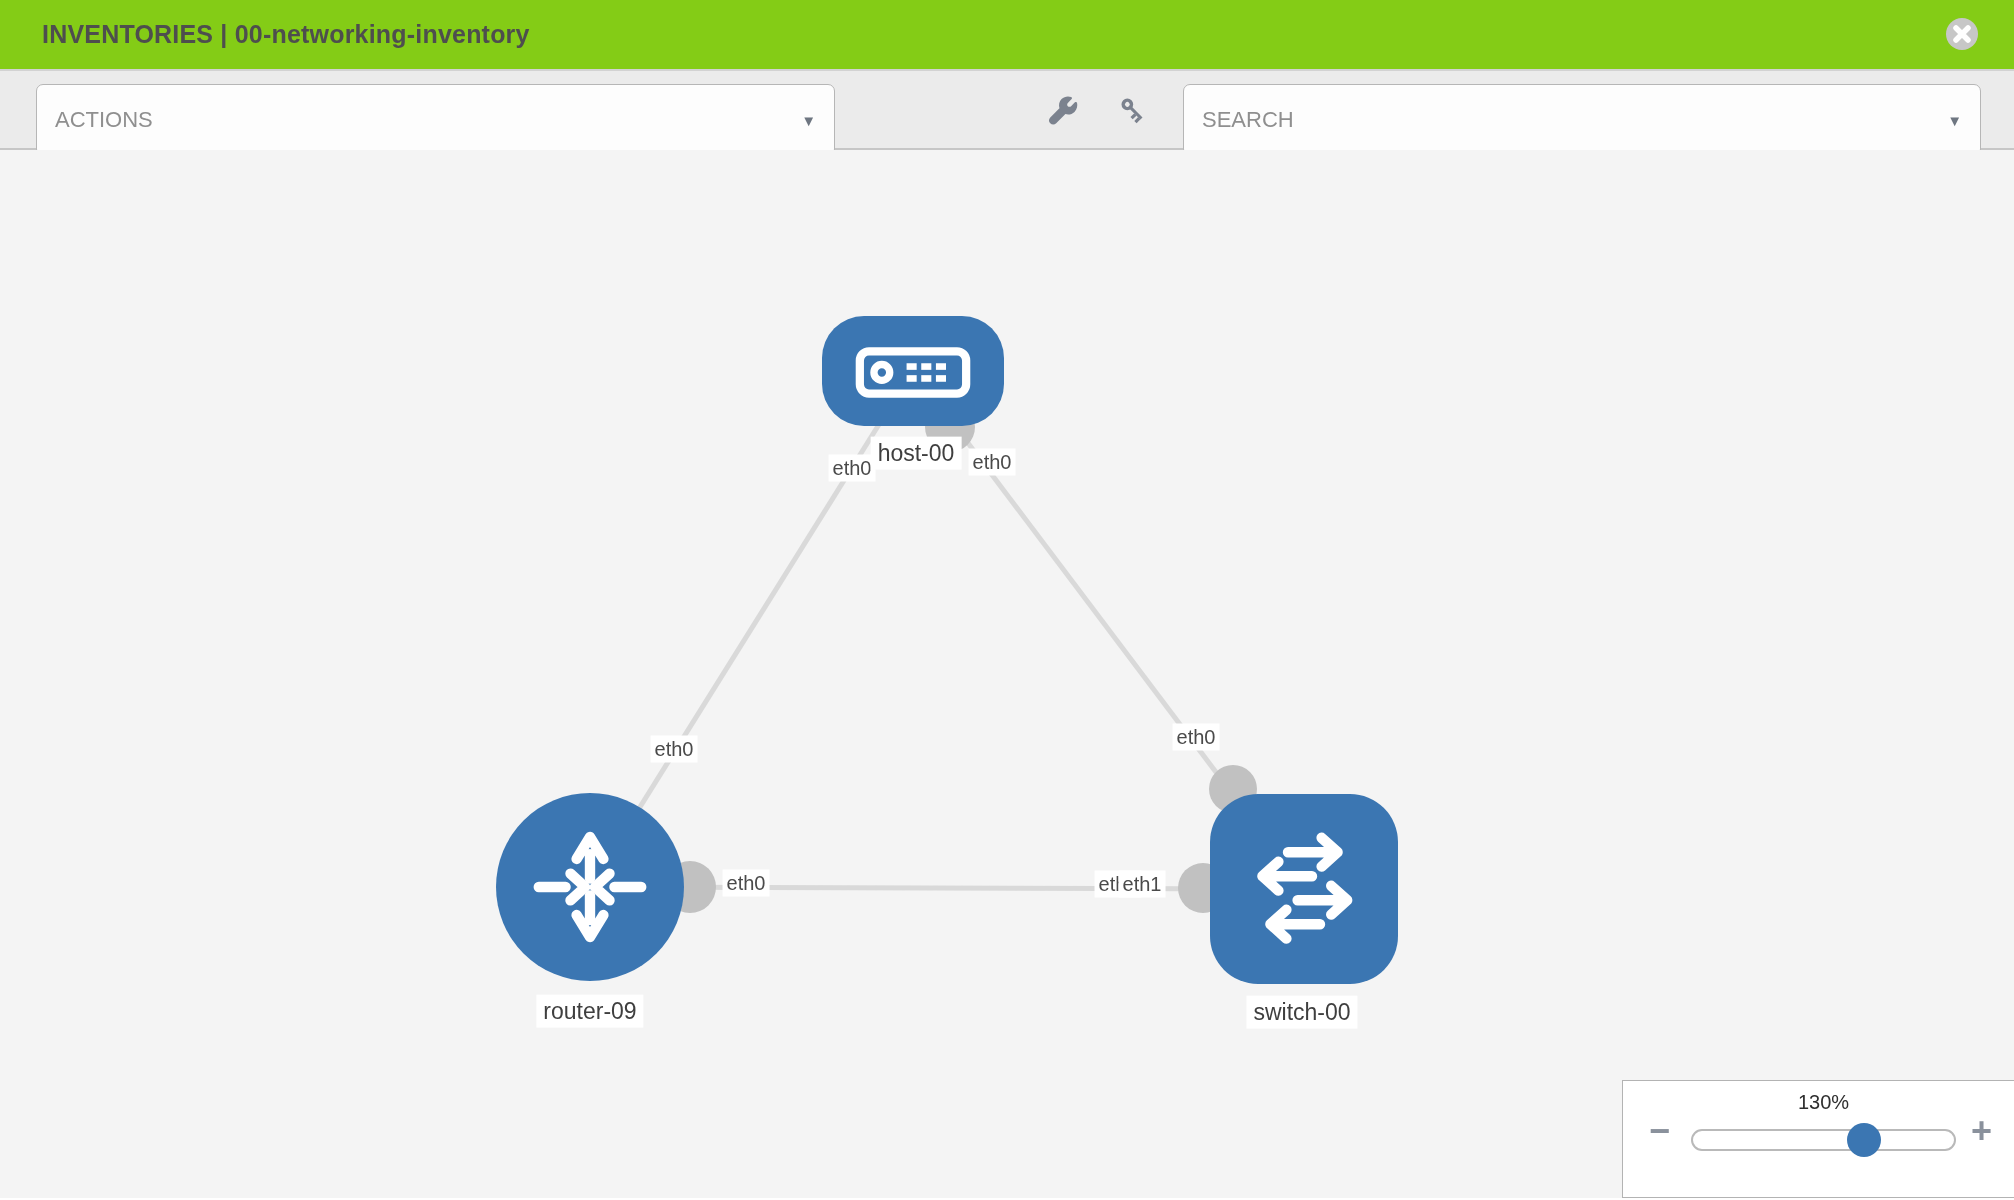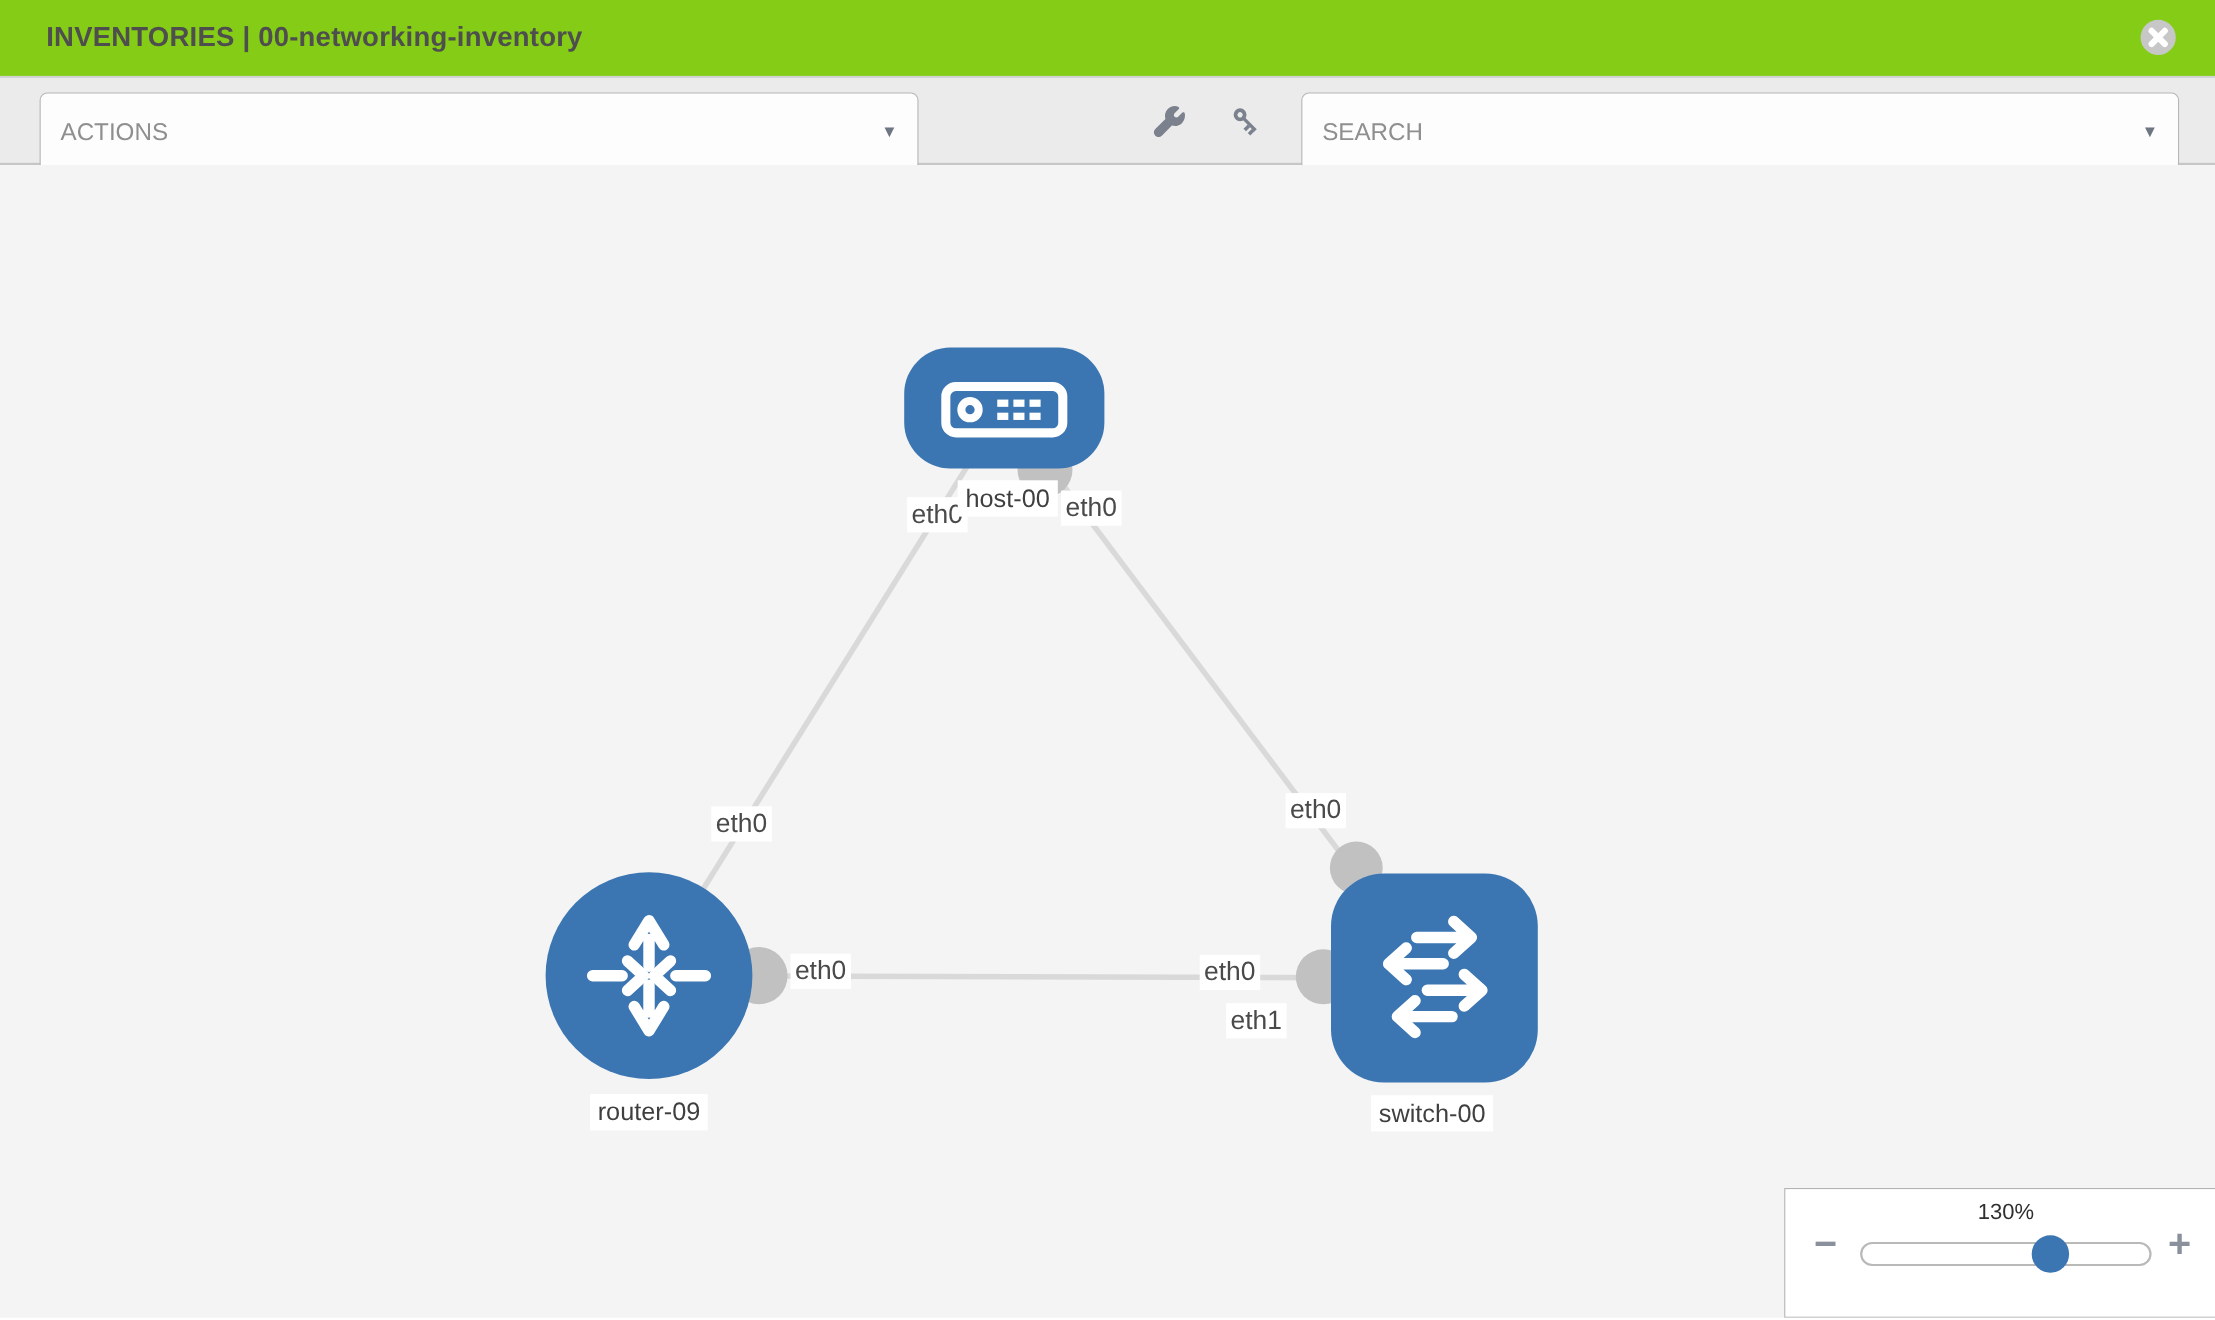--- a/index.html
+++ b/index.html
@@ -59,21 +59,21 @@
     position:absolute; background:#3b76b2;
     display:flex; align-items:center; justify-content:center;
     cursor:pointer;
   }
   .node-host   { left:822px;  top:166px; width:182px; height:110px; border-radius:42px; }
   .node-router { left:496px;  top:643px; width:188px; height:188px; border-radius:50%; }
   .node-switch { left:1210px; top:644px; width:188px; height:190px; border-radius:48px; }
 
   .chip {
     position:absolute; transform:translate(-50%,-50%);
-    background:#ffffff; color:#4a4a4a; font-size:24px;
+    background:#ffffff; color:#4a4a4a; font-size:20px;
     padding:1px 4px; white-space:nowrap; line-height:1.25;
   }
   .node-label { font-size:23px; color:#3f3f3f; padding:2px 7px; }
 
   
   .zoom-panel {
     position:absolute; left:1622px; top:930px; width:468px; height:118px;
     background:#ffffff; border:1px solid #b3b3b3;
   }
   .zoom-level {
@@ -184,21 +184,21 @@
       <path d="M46 57 H70 M67 48 L77 57 L67 66"></path>
       <path d="M60 72 H36 M39 63 L29 72 L39 81"></path>
     </svg>
   </div>
 
   <div class="chip" style="left:852px;  top:318px;">eth0</div>
   <div class="chip" style="left:992px;  top:312px;">eth0</div>
   <div class="chip" style="left:674px;  top:599px;">eth0</div>
   <div class="chip" style="left:746px;  top:733px;">eth0</div>
   <div class="chip" style="left:1118px; top:734px;">eth0</div>
-  <div class="chip" style="left:1142px; top:734px;margin-top:44px;">eth1</div>
+  <div class="chip" style="left:1142px; top:734px;">eth1</div>
   <div class="chip" style="left:1196px; top:587px;">eth0</div>
 
   <div class="chip node-label" style="left:916px;  top:303px;">host-00</div>
   <div class="chip node-label" style="left:590px;  top:861px;">router-09</div>
   <div class="chip node-label" style="left:1302px; top:862px;">switch-00</div>
 
   <div class="zoom-panel">
     <div class="zoom-level">130%</div>
     <button class="zoom-minus">−</button>
     <div class="zoom-track">

